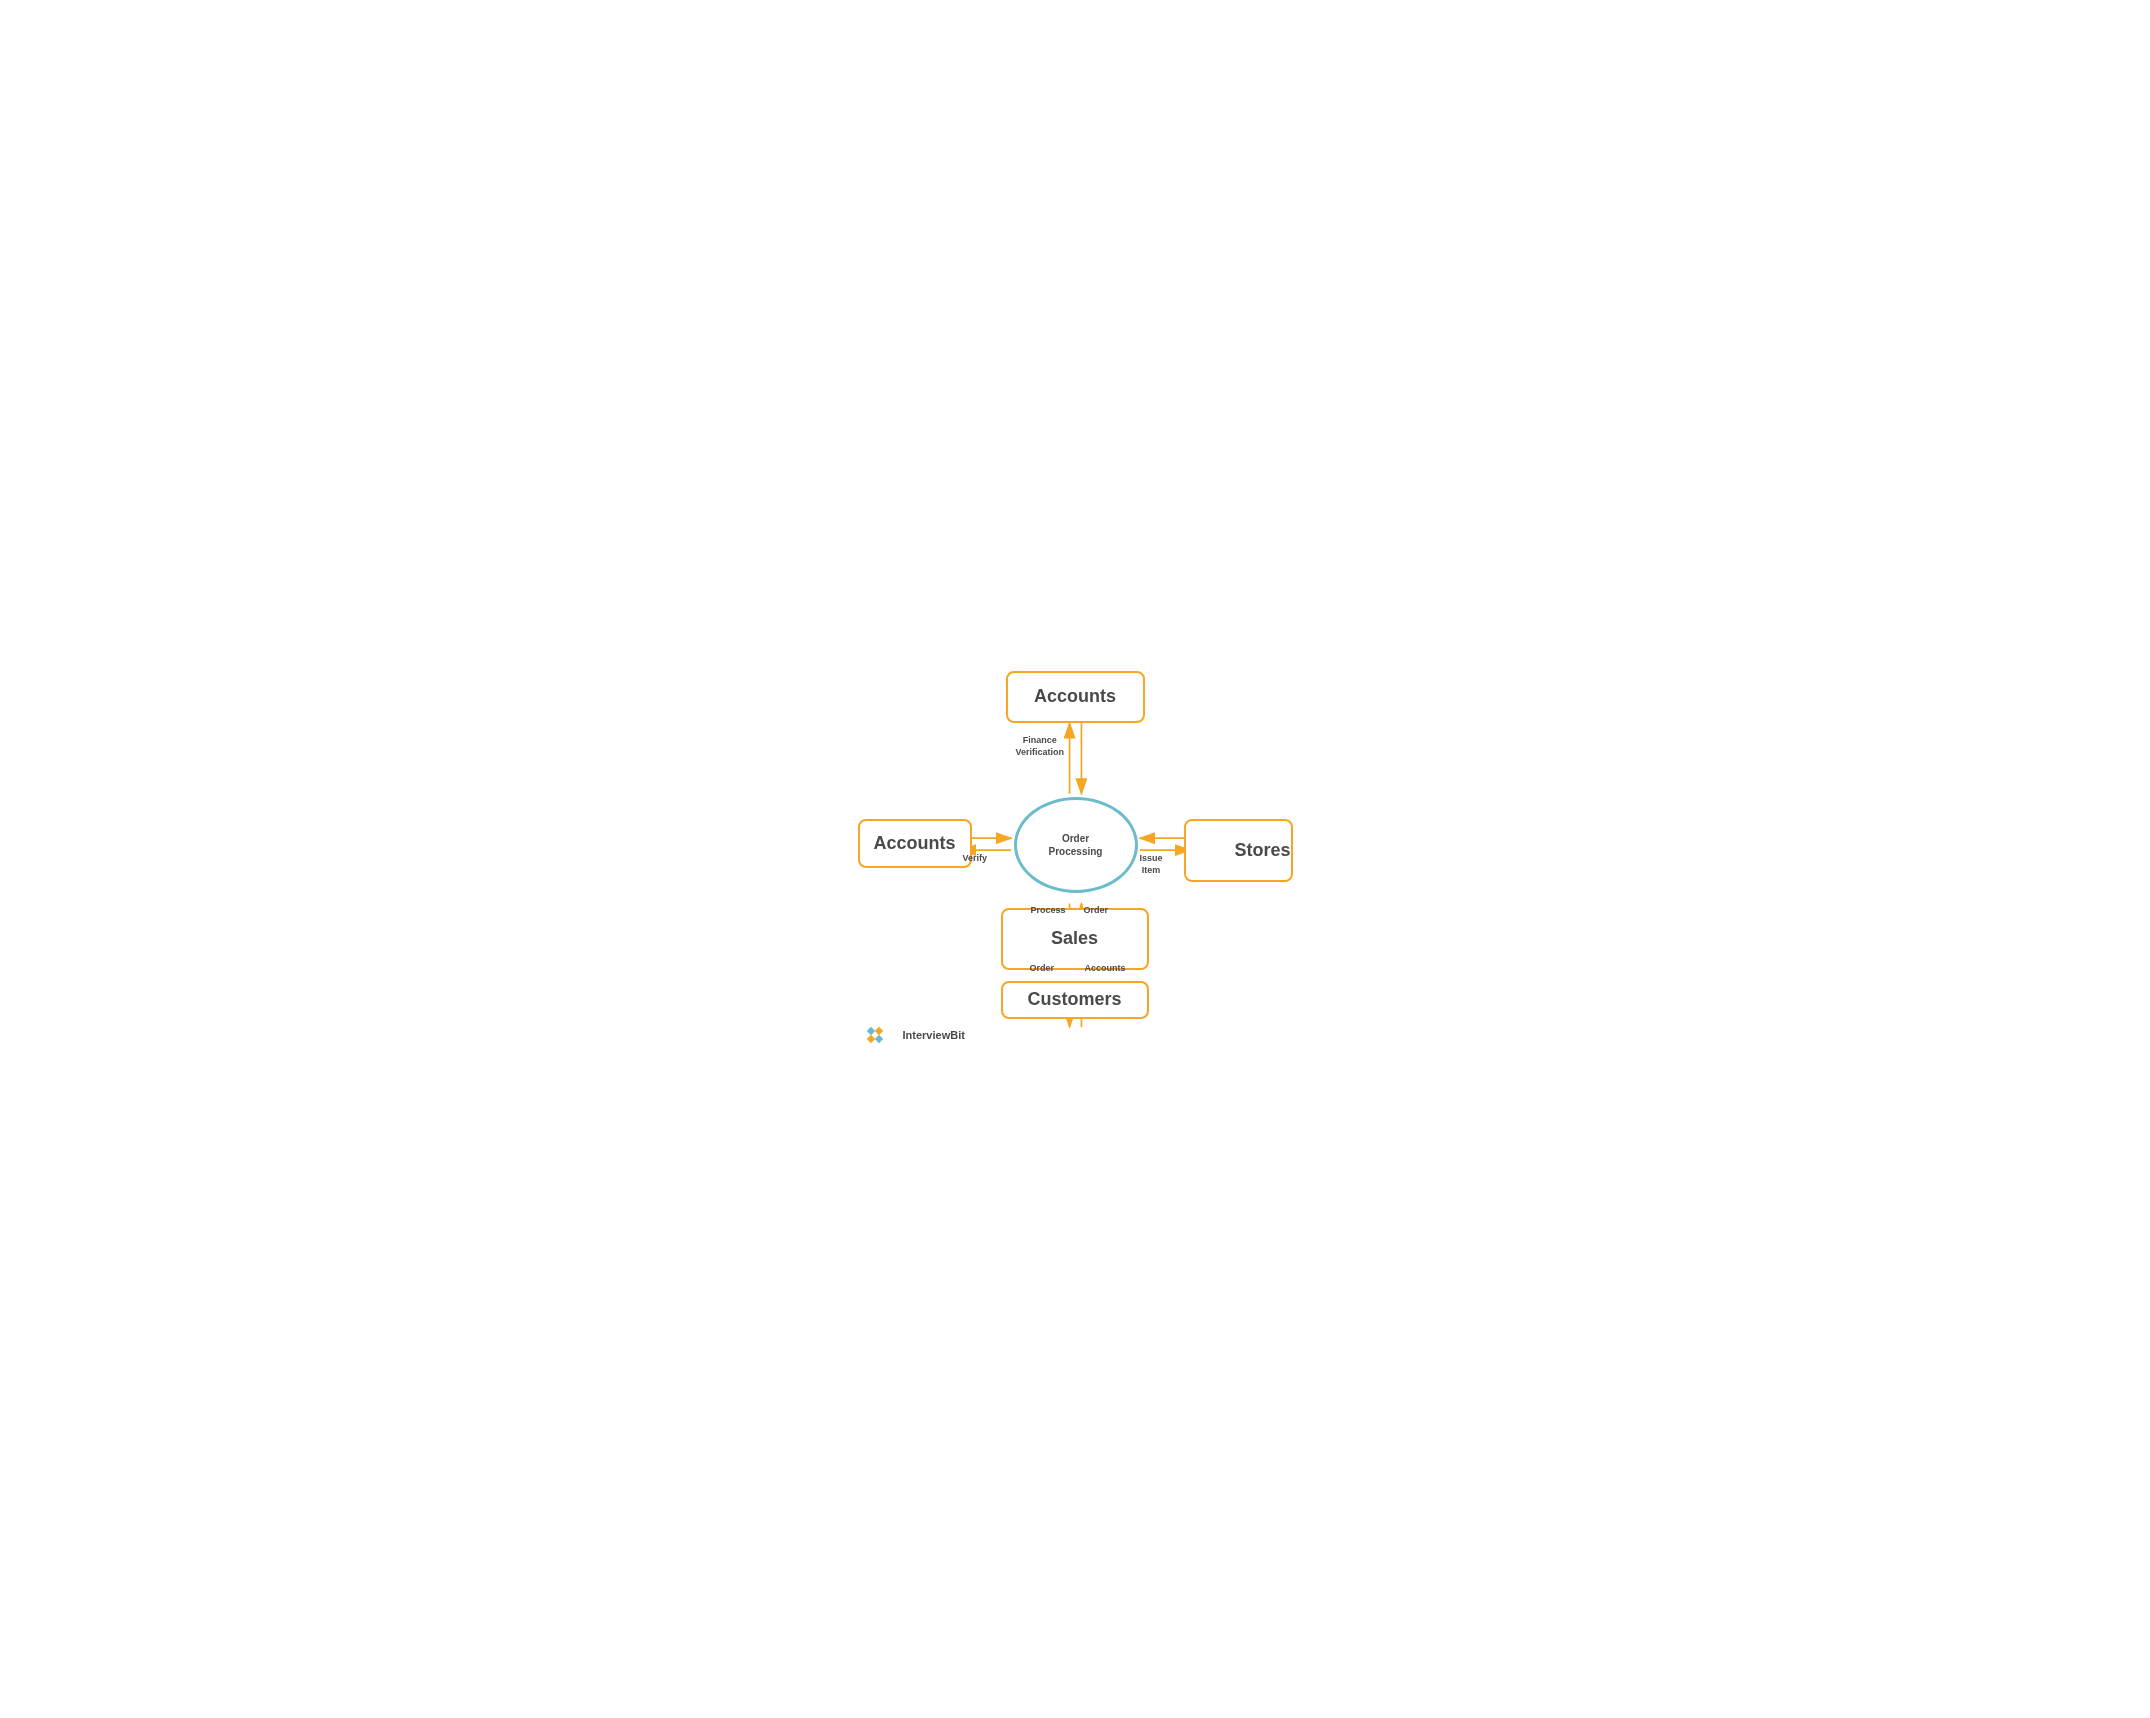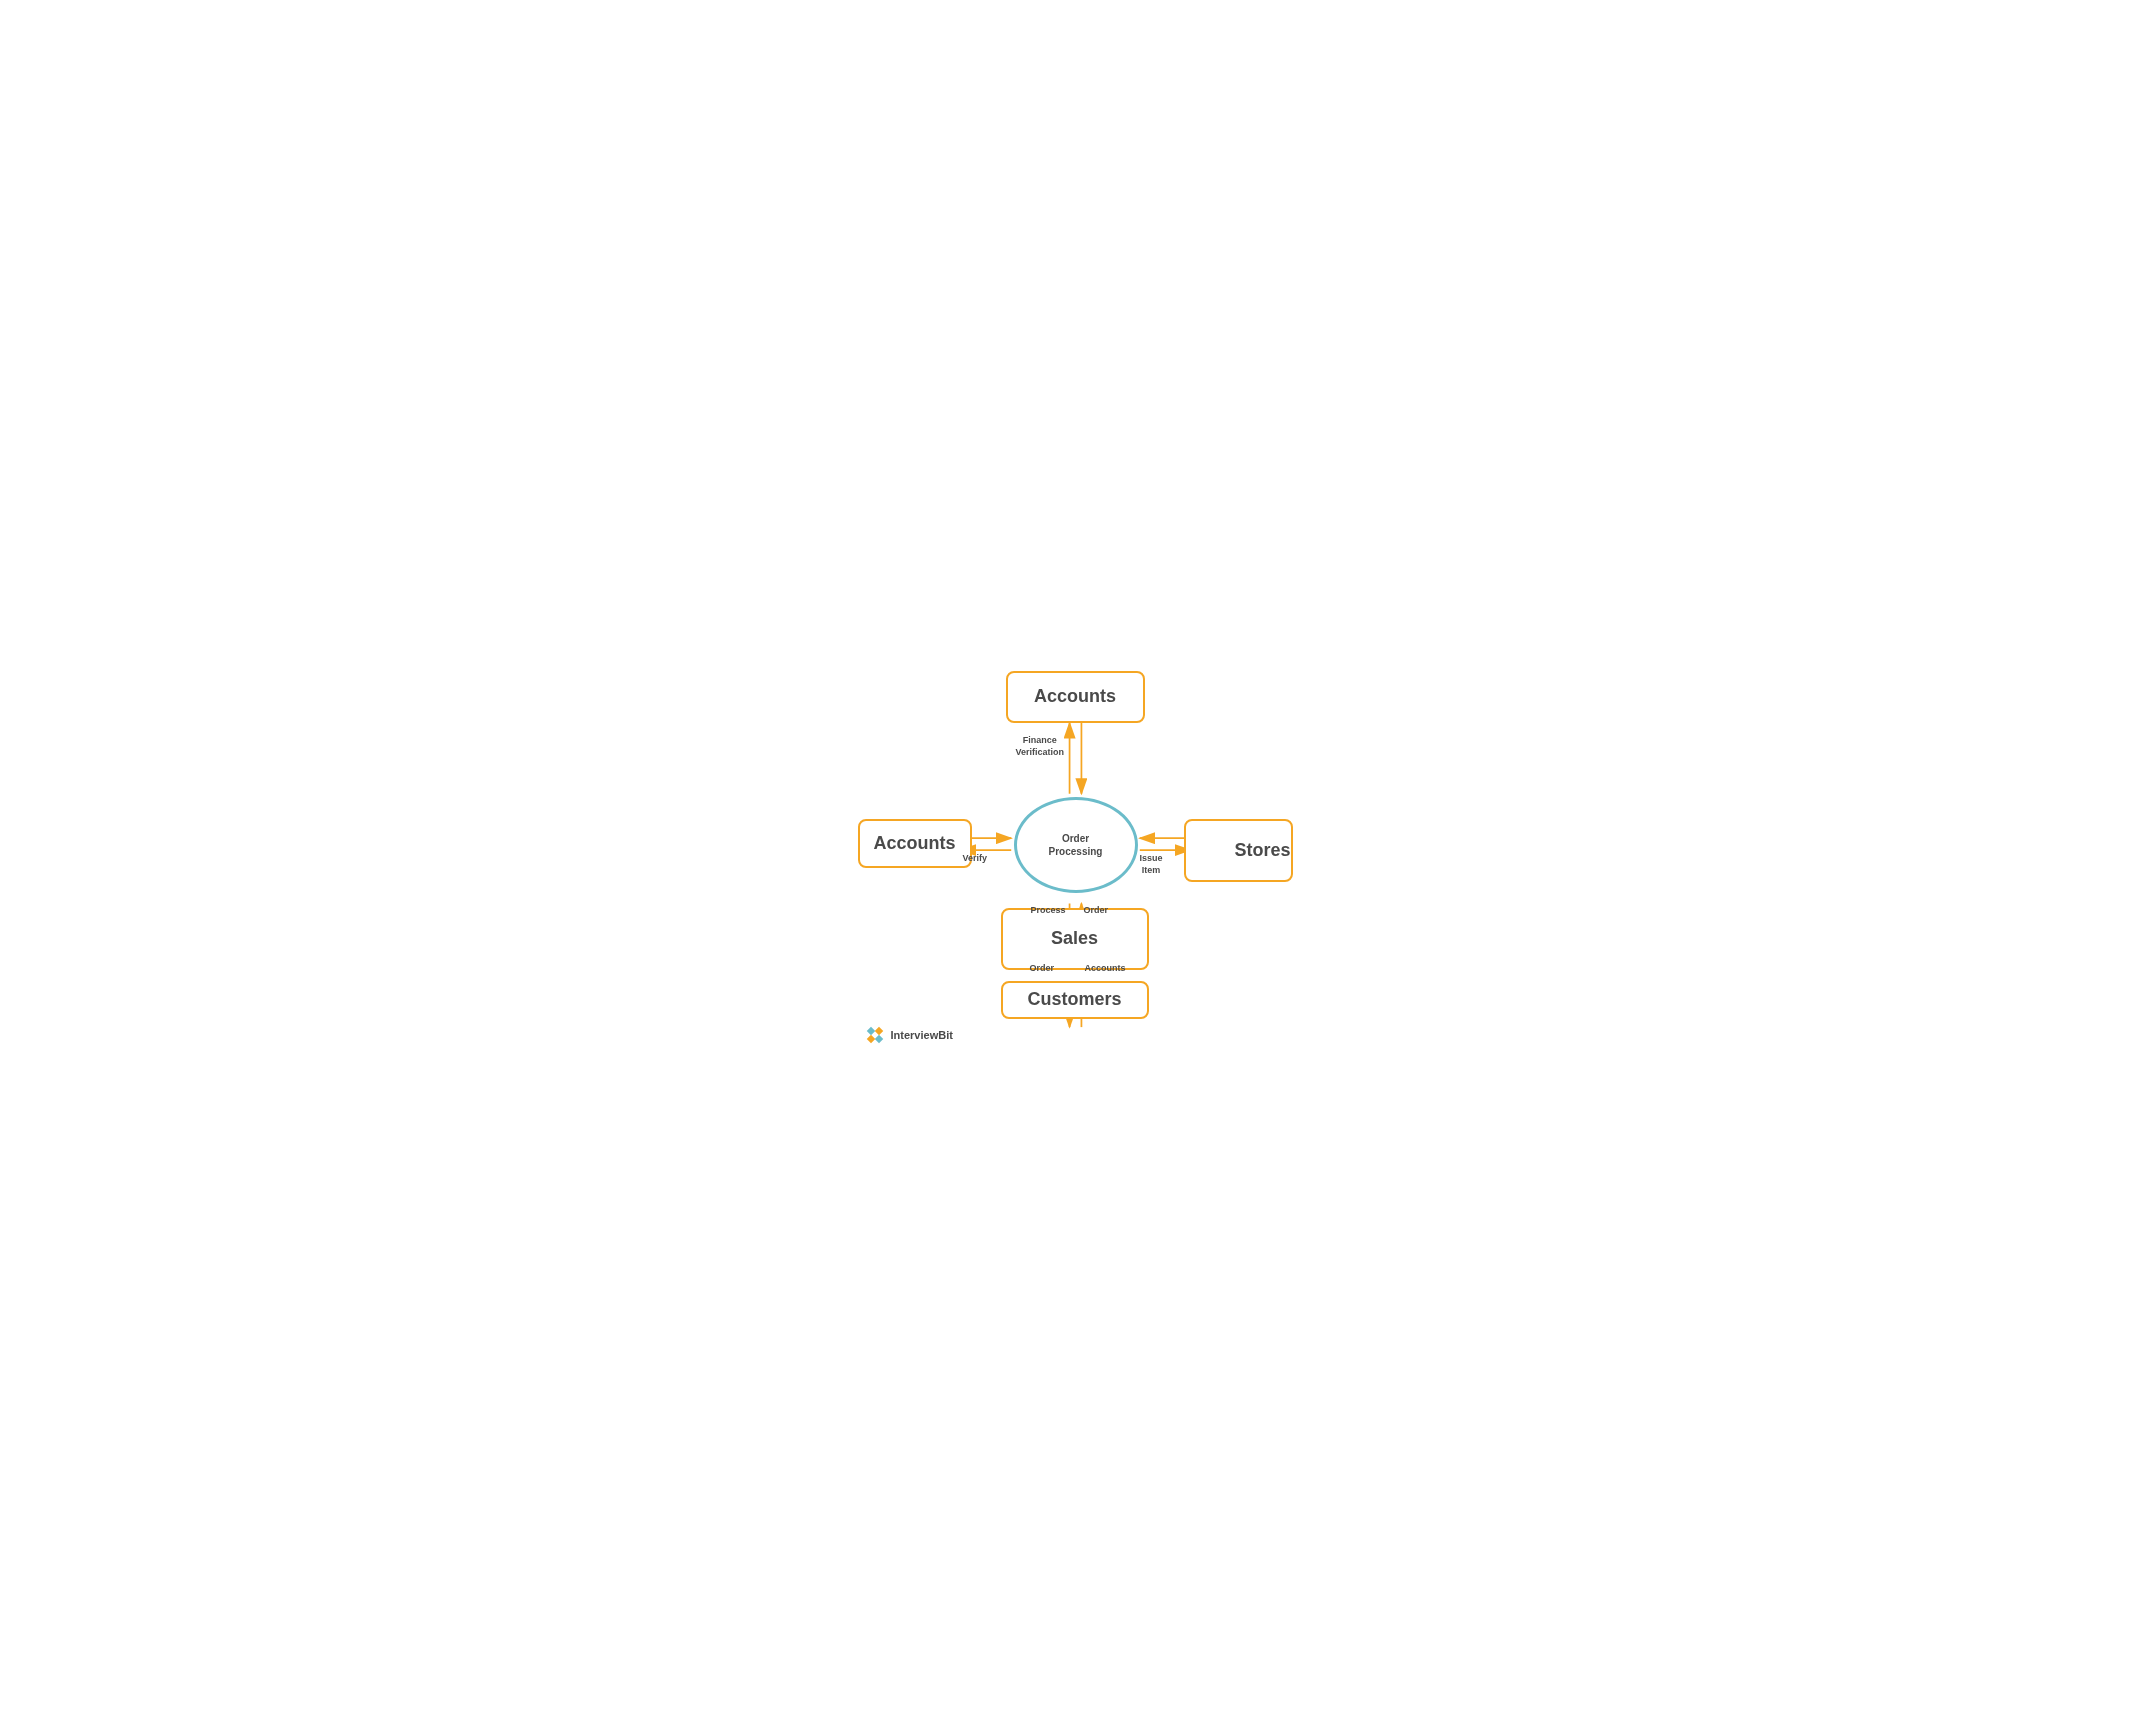--- a/index.html
+++ b/index.html
@@ -75,21 +75,21 @@
       pointer-events: none;
     }
 
     
     .logo-area {
       position: absolute;
       bottom: 5px;
       left: 10px;
       display: flex;
       align-items: center;
-      gap: 4px;
+      gap: 16px;
       text-align: right;
     }
     .logo-text {
       font-size: 11px;
       font-weight: 700;
       color: #4a4a4a;
     }
 
     
     .logo-diamond {

